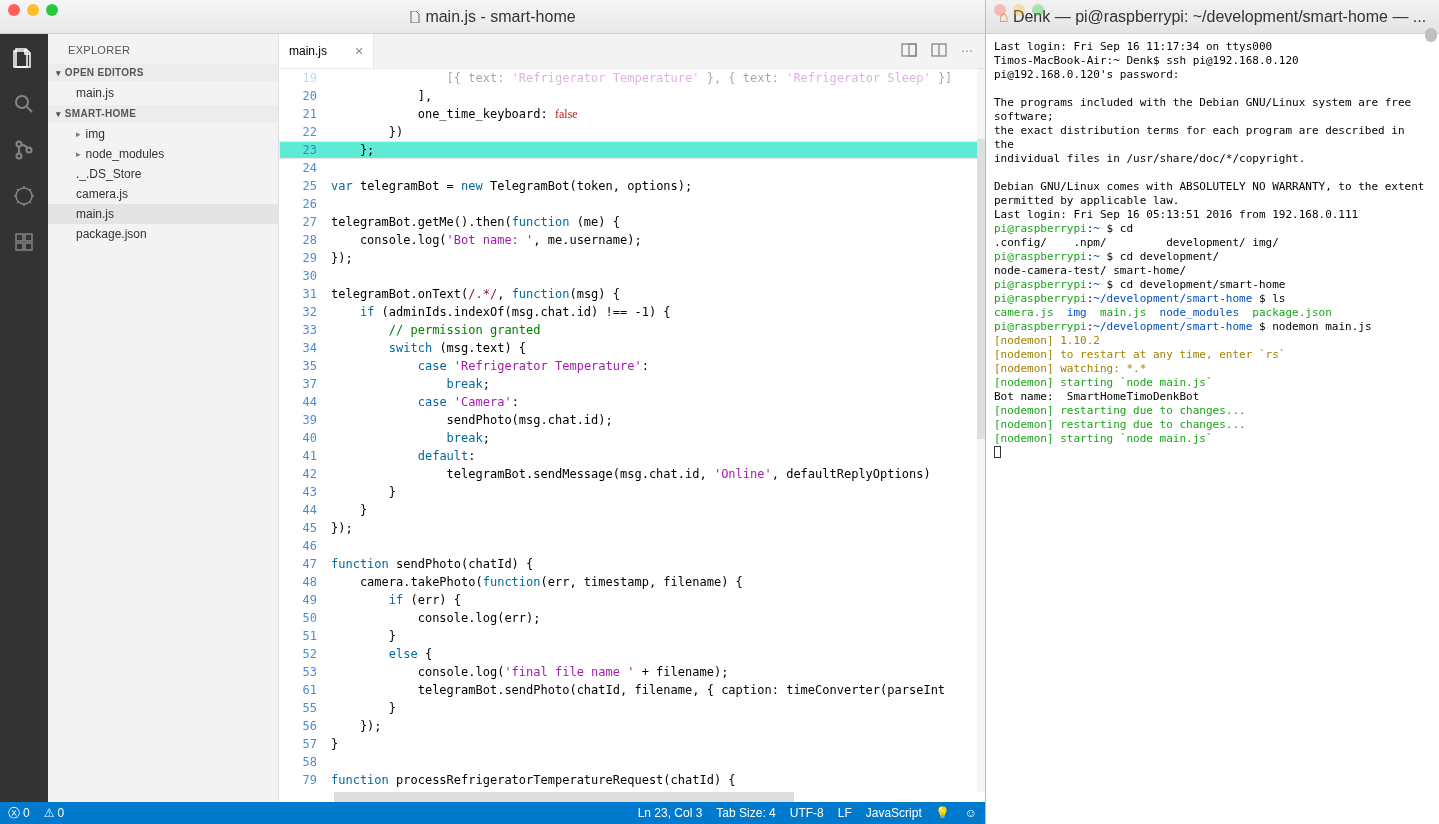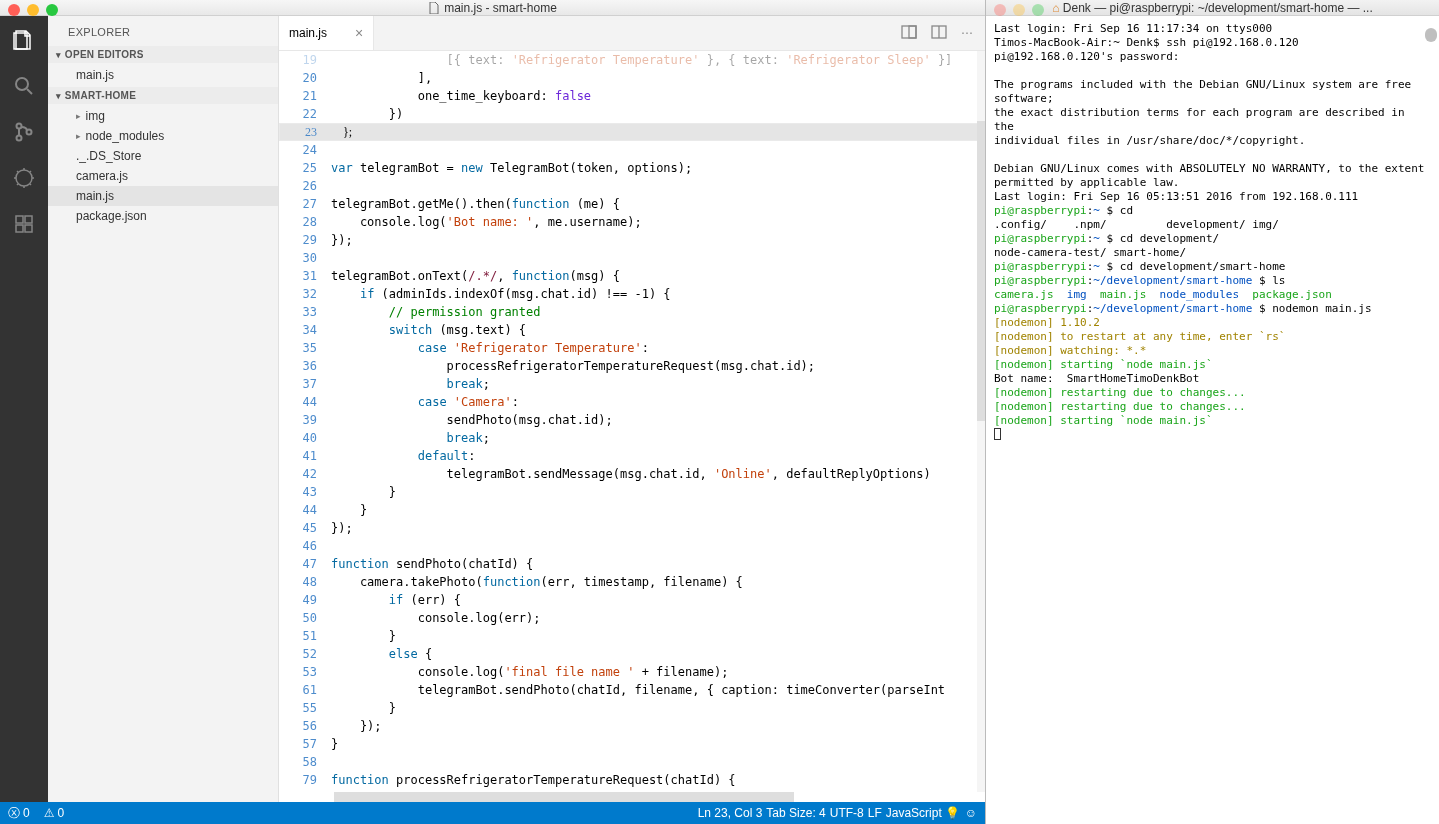--- a/index.html
+++ b/index.html
@@ -1,20 +1,20 @@
 <!DOCTYPE html>
 <html><head>
 <meta charset="utf-8">
 <style>
 * { margin:0; padding:0; box-sizing:border-box; }
 body { font-family: -apple-system, "Helvetica Neue", Arial, sans-serif; font-size:12px; background:#fff; overflow:hidden; width:1439px; height:824px; position:relative; }
 
 
 .vscode { position:absolute; left:0; top:0; width:985px; height:824px; background:#fff; display:flex; flex-direction:column; }
-.titlebar { height:16px; background:linear-gradient(#f6f6f6,#e8e8e8); border-bottom:1px solid #d0d0d0; display:flex; align-items:center; justify-content:center; position:relative; font-size:12px; color:#333;}
+.titlebar { height:34px; background:linear-gradient(#f6f6f6,#e8e8e8); border-bottom:1px solid #d0d0d0; display:flex; align-items:center; justify-content:center; position:relative; font-size:16px; color:#333;}
 .traffic { position:absolute; left:8px; top:4px; display:flex; gap:7px;}
 .dot { width:12px; height:12px; border-radius:50%; }
 .dot.r{background:#ff5f57;} .dot.y{background:#ffbd2e;} .dot.g{background:#28c840;}
 .titlebar svg{margin-right:4px;}
 
 .vscode-body { flex:1; display:flex; min-height:0;}
 .activity { width:48px; background:#333; display:flex; flex-direction:column; align-items:center; padding-top:10px; gap:18px;}
 .activity .aicon{ color:#858585; cursor:pointer; width:28px; height:28px; display:flex; align-items:center; justify-content:center;}
 .activity .aicon.active{ color:#fff;}
 
@@ -34,33 +34,33 @@
 .tab .close{ color:#888; font-size:14px; cursor:pointer;}
 .tabbar .spacer{flex:1;}
 .tabbar .actions{ display:flex; align-items:center; gap:14px; padding-right:12px; color:#888;}
 
 .code-wrap{ flex:1; position:relative; overflow:hidden; font-family: Menlo, Consolas, monospace; font-size:12px; line-height:18px;}
 .code-inner{ position:absolute; inset:0; overflow:hidden;}
 .line{ display:flex; white-space:pre;}
 .ln{ width:52px; text-align:right; padding-right:14px; color:#2f78c4; opacity:0.85; user-select:none; flex-shrink:0;}
 .code{ flex:1; white-space:pre;}
 .k{color:#0369a1;} 
-.s{color:#c2410c;} 
+.s{color:#a21caf;} 
 .c{color:#008000;} 
-.b{color:#6d28d9;} 
+.b{color:#b91c1c;font-family:Liberation Serif, serif;} 
 .nrm{color:#000;}
 .rx{color:#811f3f;}
 .minimap{position:absolute; right:0; top:0; bottom:0; width:8px; background:#f5f5f5;}
 .minimap .thumb{position:absolute; left:0; right:0; top:70px; height:300px; background:#c8c8c8; opacity:0.5;}
 .hscroll{height:10px; background:transparent; position:relative;}
 .hscroll .bar{position:absolute; left:55px; width:460px; height:10px; background:#c8c8c8; opacity:0.6;}
-.highlight-line{background:#e5e5e5; box-shadow:inset 0 0 0 1px #eaeaea;font-family:Liberation Serif, serif;}
+.highlight-line{background:#5eead4; box-shadow:inset 0 0 0 1px #eaeaea;}
 
 .statusbar{ height:22px; background:#007acc; color:#fff; display:flex; align-items:center; font-size:12px; padding:0 8px; gap:14px;}
-.statusbar .right{margin-left:auto; display:flex; gap:4px; align-items:center;}
+.statusbar .right{margin-left:auto; display:flex; gap:14px; align-items:center;}
 .statusbar span{display:flex; align-items:center; gap:3px;}
 
 
 .term { position:absolute; left:985px; top:0; right:0; height:824px; background:#fff; display:flex; flex-direction:column; border-left:1px solid #bbb;}
 .term .titlebar{ background:linear-gradient(#f2f2f2,#e4e4e4);}
 .term .titlebar .dot{opacity:0.35;}
 .term-body{ flex:1; padding:6px 8px; font-family: Menlo, Consolas, monospace; font-size:11px; line-height:14px; color:#000; white-space:pre-wrap; overflow:hidden;}
 .tg{color:#1aa51a;} .tb{color:#0050c0;} .ty{color:#a08300;}
 .term-scroll{ position:absolute; right:2px; top:28px; width:12px; height:14px; background:#bfbfbf; border-radius:6px;}
 .cursor-box{display:inline-block; width:7px; height:12px; border:1px solid #333;}
@@ -167,21 +167,20 @@
             <div class="line"><div class="ln">26</div><div class="code nrm"></div></div>
             <div class="line"><div class="ln">27</div><div class="code nrm">telegramBot.getMe().then(<span class="k">function</span> (me) {</div></div>
             <div class="line"><div class="ln">28</div><div class="code nrm">    console.log(<span class="s">'Bot name: '</span>, me.username);</div></div>
             <div class="line"><div class="ln">29</div><div class="code nrm">});</div></div>
             <div class="line"><div class="ln">30</div><div class="code nrm"></div></div>
             <div class="line"><div class="ln">31</div><div class="code nrm">telegramBot.onText(<span class="rx">/.*/</span>, <span class="k">function</span>(msg) {</div></div>
             <div class="line"><div class="ln">32</div><div class="code nrm">    <span class="k">if</span> (adminIds.indexOf(msg.chat.id) !== -1) {</div></div>
             <div class="line"><div class="ln">33</div><div class="code nrm">        <span class="c">// permission granted</span></div></div>
             <div class="line"><div class="ln">34</div><div class="code nrm">        <span class="k">switch</span> (msg.text) {</div></div>
             <div class="line"><div class="ln">35</div><div class="code nrm">            <span class="k">case</span> <span class="s">'Refrigerator Temperature'</span>:</div></div>
-            <div class="line"><div class="ln">36</div><div class="code nrm">                processRefrigeratorTemperatureRequest(msg.chat.id);</div></div>
             <div class="line"><div class="ln">37</div><div class="code nrm">                <span class="k">break</span>;</div></div>
             <div class="line"><div class="ln">44</div><div class="code nrm">            <span class="k">case</span> <span class="s">'Camera'</span>:</div></div>
             <div class="line"><div class="ln">39</div><div class="code nrm">                sendPhoto(msg.chat.id);</div></div>
             <div class="line"><div class="ln">40</div><div class="code nrm">                <span class="k">break</span>;</div></div>
             <div class="line"><div class="ln">41</div><div class="code nrm">            <span class="k">default</span>:</div></div>
             <div class="line"><div class="ln">42</div><div class="code nrm">                telegramBot.sendMessage(msg.chat.id, <span class="s">'Online'</span>, defaultReplyOptions)</div></div>
             <div class="line"><div class="ln">43</div><div class="code nrm">        }</div></div>
             <div class="line"><div class="ln">44</div><div class="code nrm">    }</div></div>
             <div class="line"><div class="ln">45</div><div class="code nrm">});</div></div>
             <div class="line"><div class="ln">46</div><div class="code nrm"></div></div>

